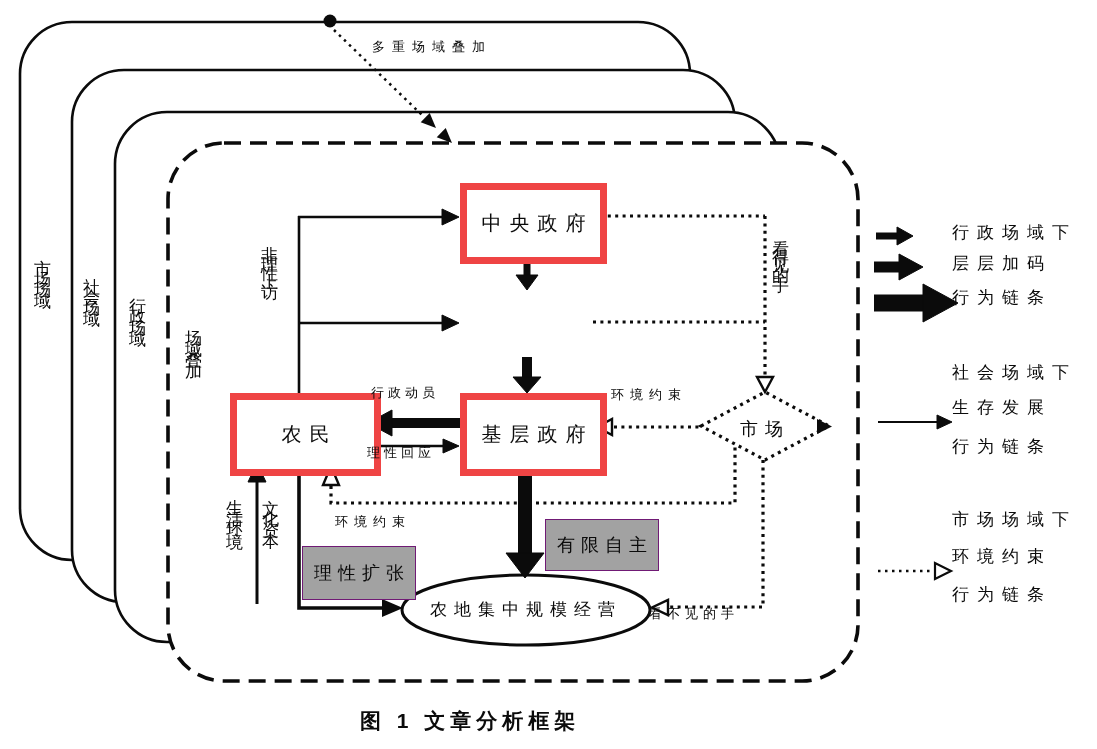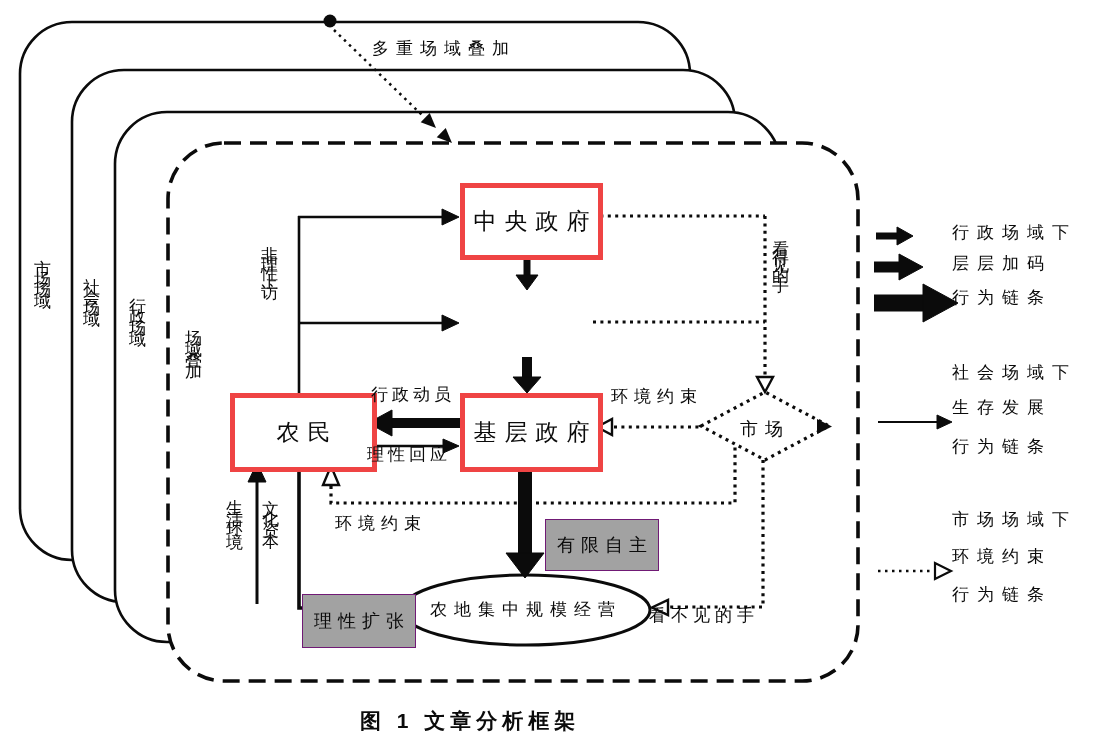--- a/index.html
+++ b/index.html
@@ -1,28 +1,28 @@
 <!DOCTYPE html>
 <html><head>
 <meta charset="utf-8">
 <style>
   html,body{margin:0;padding:0;background:#ffffff;}
   .stage{position:relative;width:1097px;height:749px;background:#fff;
          font-family:"Liberation Serif",serif;color:#0b0b0b;overflow:hidden;}
   .stage svg{position:absolute;left:0;top:0;}
-  .node{position:absolute;background:#fff;border:5px solid #ef4444;
+  .node{position:absolute;background:#fff;border:7px solid #ef4444;
         display:flex;align-items:center;justify-content:center;
-        font-size:23px;letter-spacing:8px;text-indent:8px;white-space:nowrap;}
+        font-size:20px;letter-spacing:8px;text-indent:8px;white-space:nowrap;}
   .hl{position:absolute;background:#a2a2a2;border:1px solid #701a75;
       display:flex;align-items:center;justify-content:center;
       font-size:18px;letter-spacing:6px;text-indent:6px;white-space:nowrap;}
   .vlabel{position:absolute;writing-mode:vertical-rl;text-orientation:upright;
           font-size:17px;letter-spacing:11px;line-height:1;white-space:nowrap;}
   .vlabel.tight{letter-spacing:9px;}
-  .hlabel{position:absolute;font-size:17px;letter-spacing:6px;white-space:nowrap;line-height:1.1;}
+  .hlabel{position:absolute;font-size:13px;letter-spacing:6px;white-space:nowrap;line-height:1.1;}
   .legend-line{position:absolute;font-size:17px;letter-spacing:8px;white-space:nowrap;line-height:1;}
   .ellipse-label{position:absolute;left:402px;top:598px;width:248px;text-align:center;
                  font-size:17px;letter-spacing:7px;white-space:nowrap;}
   .diamond-label{position:absolute;left:713px;top:417px;width:104px;text-align:center;
                  font-size:18px;letter-spacing:7px;white-space:nowrap;}
   .caption{position:absolute;left:360px;top:707px;width:380px;text-align:left;
            font-family:"Liberation Sans",sans-serif;font-weight:bold;
            font-size:21px;letter-spacing:5px;white-space:nowrap;}
 </style>
 </head>
@@ -133,21 +133,21 @@
   <div class="node" style="left:460px;top:393px;width:133px;height:69px;">
       <span>基层政府</span>
     </div>
   <div class="node" style="left:230px;top:393px;width:137px;height:69px;">
       <span>农民</span>
     </div>
 
   <div class="hl" style="left:545px;top:519px;width:112px;height:50px;">
       <span>有限自主</span>
     </div>
-  <div class="hl" style="left:302px;top:546px;width:112px;height:52px;margin-top:48px;">
+  <div class="hl" style="left:302px;top:546px;width:112px;height:52px;">
       <span>理性扩张</span>
     </div>
 
   <div class="diamond-label">市场</div>
   <div class="ellipse-label">农地集中规模经营</div>
 
   <div class="vlabel" style="left:34px;top:246px;">市场场域</div>
   <div class="vlabel" style="left:83px;top:264px;">社会场域</div>
   <div class="vlabel" style="left:129px;top:284px;">行政场域</div>
   <div class="vlabel" style="left:185px;top:316px;">场域叠加</div>

